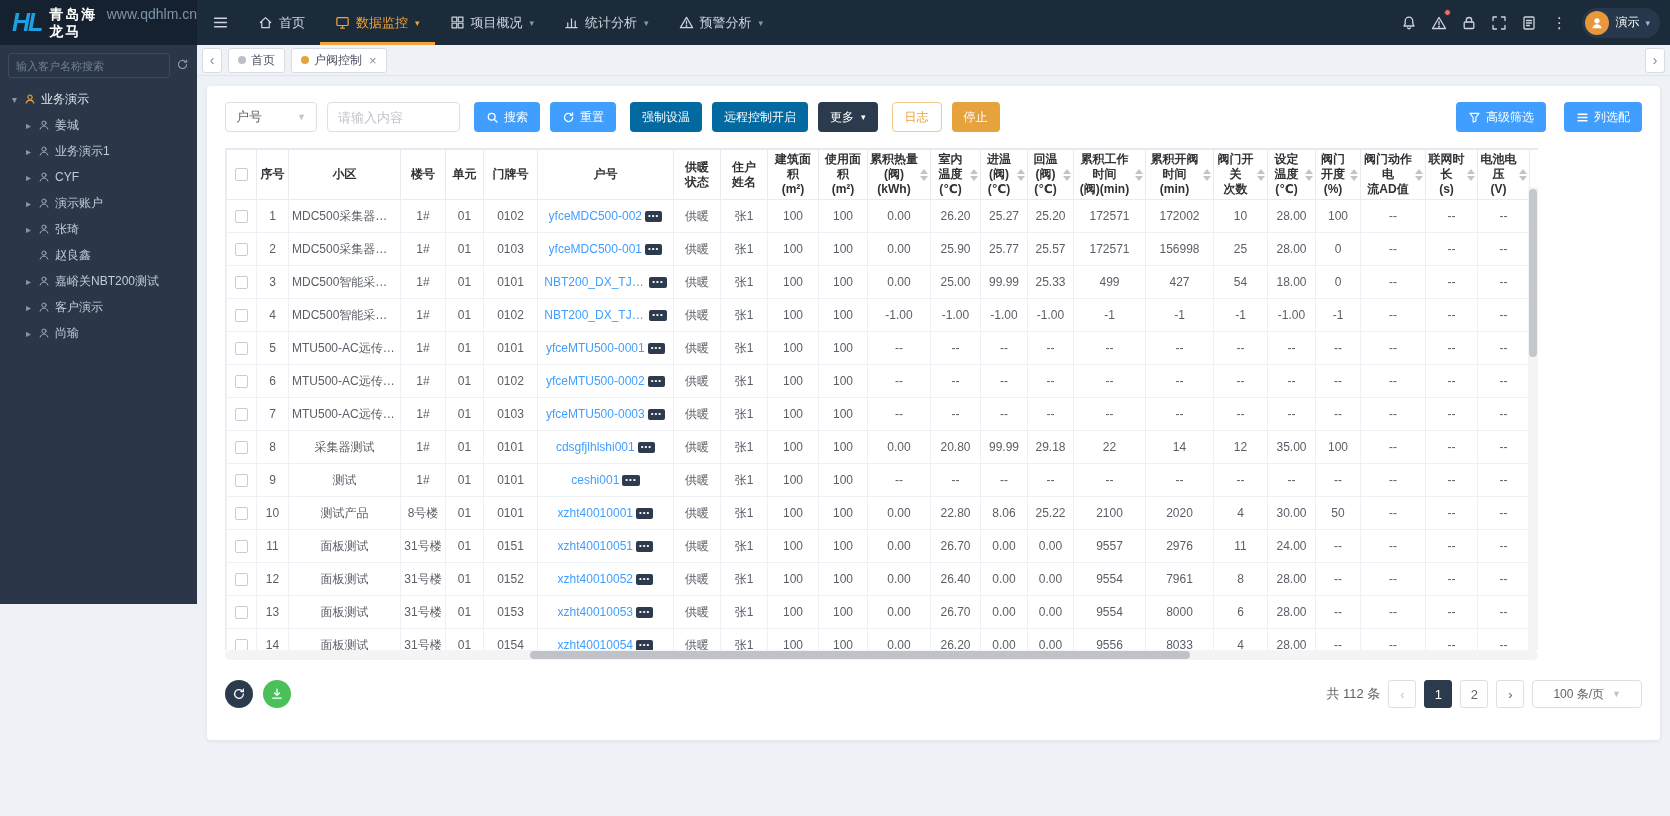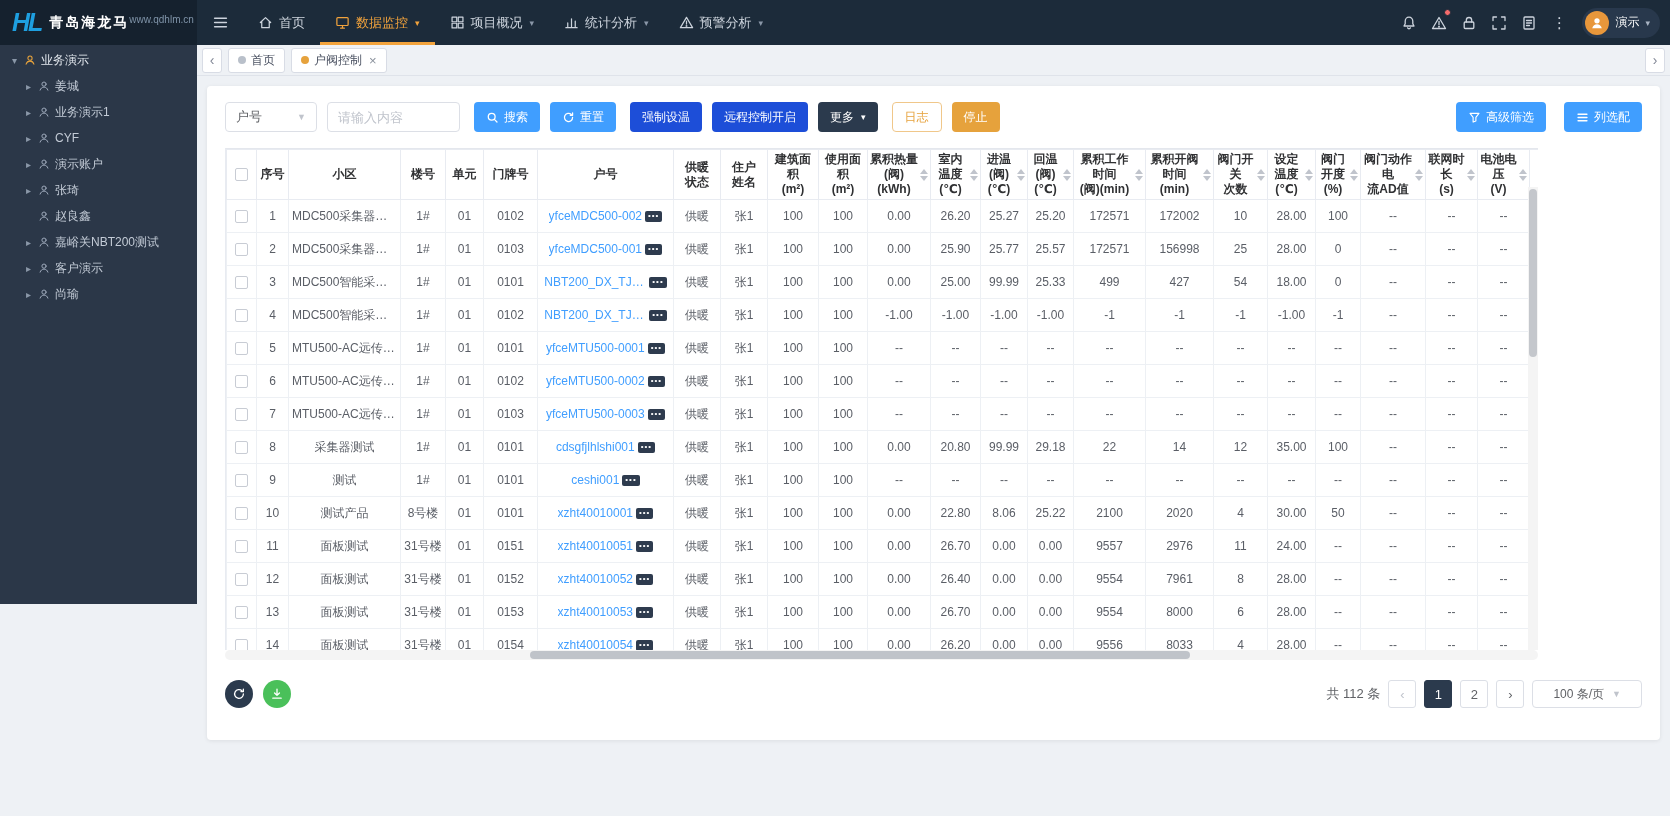--- a/index.html
+++ b/index.html
@@ -7,21 +7,21 @@
     font-family:"Liberation Sans","DejaVu Sans",sans-serif; background:#eef1f5; }
   .app { position:relative; width:1670px; height:672px; }
 
   
   .navbar { position:absolute; top:0; left:0; right:0; height:45px; background:#1c2b3a;
     display:flex; align-items:stretch; z-index:5; }
   .logo-box { width:197px; background:#15212e; display:flex; align-items:center; padding-left:12px; gap:8px; cursor:pointer; }
   .logo-mark { font-style:italic; font-weight:900; font-size:25px; color:#1e9fe0; letter-spacing:-2px; }
   .logo-text { display:flex; flex-direction:row; line-height:1.15; }
   .logo-title { color:#fff; font-weight:700; font-size:14px; letter-spacing:2px; }
-  .logo-url { color:#7f93a8; font-size:10px; }
+  .logo-url { color:#7f93a8; font-size:14px; }
   .hamburger { width:46px; display:flex; align-items:center; justify-content:center; color:#cdd4dd; cursor:pointer; }
   .nav-menu { display:flex; align-items:stretch; }
   .nav-item { display:flex; align-items:center; gap:6px; padding:3px 15px 0; border-bottom:3px solid transparent;
     color:#cdd4dd; font-size:13px; cursor:pointer; }
   .nav-item .caret { color:#8a97a8; font-size:9px; margin-left:1px; }
   .nav-item.active { color:#f2a33c; border-bottom-color:#f2a33c; }
   .nav-item.active .caret { color:#f2a33c; }
   .icon svg { display:block; }
   .nav-right { margin-left:auto; display:flex; align-items:center; padding-right:10px; }
   .nbtn { position:relative; width:30px; height:45px; display:flex; align-items:center; justify-content:center;
@@ -71,21 +71,21 @@
   .toolbar { display:flex; align-items:center; padding:16px 18px 0; gap:10px; }
   .tb-select { width:92px; height:30px; border:1px solid #dcdfe6; border-radius:4px; background:#fff;
     display:flex; align-items:center; justify-content:space-between; padding:0 10px; font-size:13px; color:#606266; cursor:pointer; }
   .sel-caret { color:#c0c4cc; font-size:9px; }
   .tb-input { width:133px; height:30px; border:1px solid #dcdfe6; border-radius:4px; padding:4px 10px;
     font-size:13px; color:#b91c1c; outline:none; font-family:inherit; }
   .tb-input::placeholder { color:#c0c4cc; }
   .btn { height:30px; border:none; border-radius:4px; font-size:12px; display:inline-flex; align-items:center;
     gap:5px; padding:0 12px; cursor:pointer; font-family:inherit; white-space:nowrap; }
   .btn-blue { background:#409eff; color:#fff; }
-  .btn-red { background:#1d4ed8; color:#fff; }
+  .btn-red { background:#0369a1; color:#fff; }
   .btn-dark { background:#2b3a4d; color:#fff; }
   .btn-dark .caret { font-size:9px; margin-left:2px; }
   .btn-plain-warn { background:#fff; border:1px solid #f0c78a; color:#e6a23c; }
   .btn-warn { background:#e6a23c; color:#fff; }
   .toolbar-right { margin-left:auto; display:flex; gap:18px; }
   .gap-l { margin-left:4px; }
 
   
   .table-wrap { position:relative; margin:16px 18px 0; width:1313px; height:502px; overflow:hidden;
     border-top:1px solid #e4e7ed; border-left:1px solid #e8ebf1; }
@@ -247,20 +247,29 @@
               <path d="M2.5 14c.9-3 3-4.5 5.5-4.5s4.6 1.5 5.5 4.5z" fill="#fff"></path>
             </svg>
         </span>
         <span class="user-name">演示</span>
         <span class="caret">▾</span>
       </div>
     </div>
   </header>
 
   <aside class="sidebar">
+    <div class="side-search">
+      <input class="side-input" placeholder="输入客户名称搜索" style="">
+      <span class="side-refresh">
+        <svg width="13" height="13" viewBox="0 0 16 16" fill="none" stroke="currentColor" stroke-width="1.4" stroke-linecap="round" stroke-linejoin="round">
+            <path d="M13 8A5 5 0 1 1 11.4 4.3"></path>
+            <path d="M13 2.4v2.8h-2.8"></path>
+          </svg>
+      </span>
+    </div>
     <div class="tree">
       <div class="tree-root">
         <span class="tcaret">▾</span>
         <span class="icon ticon">
           <svg width="12" height="12" viewBox="0 0 16 16" fill="none" stroke="currentColor" stroke-width="1.4" stroke-linecap="round" stroke-linejoin="round">
               <circle cx="8" cy="5.5" r="2.8"></circle>
               <path d="M2.8 13.5c.8-2.6 2.8-4 5.2-4s4.4 1.4 5.2 4"></path>
             </svg>
         </span>
         <span class="tlabel">业务演示</span>

